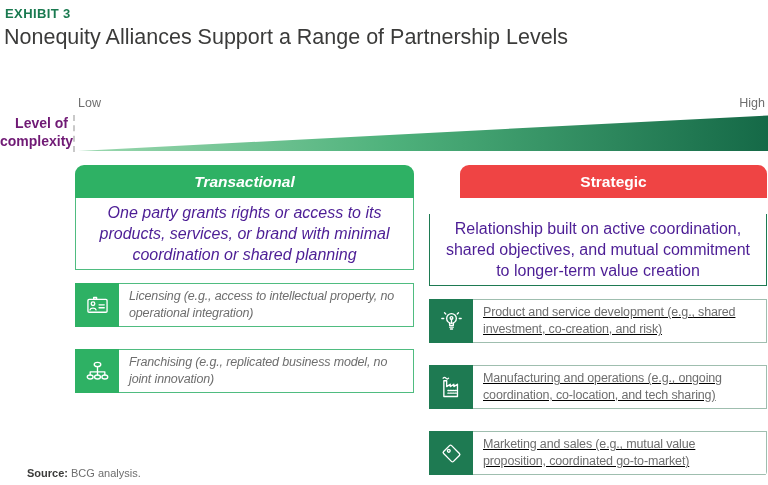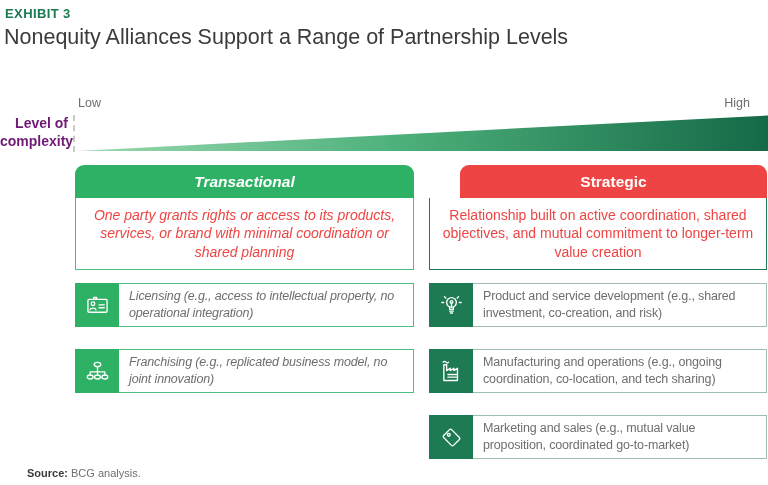--- a/index.html
+++ b/index.html
@@ -8,48 +8,48 @@
 
   .exhibit-label{position:absolute;left:5px;top:6px;font-size:13px;font-weight:bold;
                  color:#1A7A50;letter-spacing:.4px;}
   .page-title{position:absolute;left:4px;top:25px;font-size:21.5px;color:#3B3B3A;}
 
   
   .axis-label{position:absolute;left:0;top:115px;width:68px;text-align:right;
               font-size:14px;font-weight:bold;color:#701a75;line-height:1.25;}
   .axis-dash{position:absolute;left:73px;top:115px;height:37px;border-left:2px dashed #C9C9C9;}
   .axis-low{position:absolute;left:78px;top:96px;font-size:12.5px;color:#6E6E6E;}
-  .axis-high{position:absolute;right:18px;top:96px;font-size:12.5px;color:#6E6E6E;}
+  .axis-high{position:absolute;right:3px;top:96px;font-size:12.5px;color:#6E6E6E;}
   .wedge{position:absolute;left:78px;top:114px;width:690px;height:37px;
          background:linear-gradient(90deg,#9BD8AF 0%,#4FB27C 45%,#156947 100%);
          clip-path:polygon(0 100%,100% 4%,100% 100%);}
 
   
   .col{position:absolute;top:165px;}
   .col-left{left:75px;width:339px;font-style:italic;}
   .col-right{left:429px;width:338px;}
   .col-head{height:33px;border-radius:9px 9px 0 0;display:flex;align-items:center;
             justify-content:center;color:#fff;font-weight:bold;font-size:15.5px;}
   .col-desc{box-sizing:border-box;height:72px;border:1px solid;border-top:none;
             display:flex;align-items:center;justify-content:center;text-align:center;
-            font-size:14px;color:#ef4444;line-height:1.32;padding:16px 12px;background:#fff;}
+            font-size:16px;color:#4c1d95;line-height:1.32;padding:16px 12px;background:#fff;}
   .items{margin-top:13px;display:flex;flex-direction:column;gap:22px;}
   .item{box-sizing:border-box;display:flex;height:44px;border:1px solid;background:#fff;}
   .item-icon{flex:0 0 44px;margin:-1px 0 -1px -1px;display:flex;align-items:center;
              justify-content:center;}
   .item-text{flex:1;display:flex;align-items:center;padding:0 6px 0 10px;
              font-size:12.5px;letter-spacing:-0.15px;color:#6E6E6E;line-height:1.35;}
 
   .col-left  .col-head{background:#2EB164;}
   .col-left  .col-desc{border-color:#4FBC80;}
   .col-left  .item{border-color:#4FBC80;}
   .col-left  .item-icon{background:#2EB164;}
   .col-right .col-head{background:#ef4444;margin-left:31px;}
-  .col-right .col-desc{border-color:#1E7A52;}
-  .col-right .item{border-color:#9FBEAF;}
+  .col-right .col-desc{border-color:#1E7A52;margin-top:16px;}
+  .col-right .item{border-color:#9FBEAF;text-decoration:underline;}
   .col-right .item-icon{background:#1E7A52;}
 
   .icon-svg{stroke:#fff;fill:none;stroke-width:1.2;stroke-linecap:round;stroke-linejoin:round;}
 
   .source-line{position:absolute;left:5px;top:467px;font-size:11px;color:#6E6E6E;margin-left:22px;}
   .source-line b{color:#3B3B3A;}
 </style>
 </head>
 <body>
 

